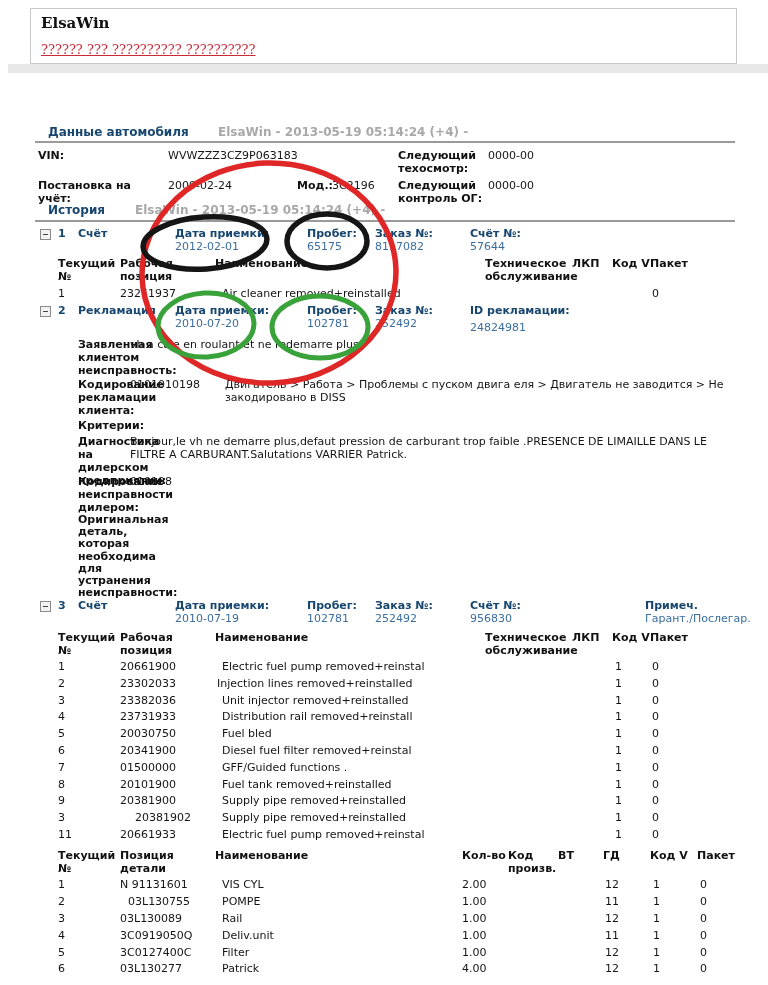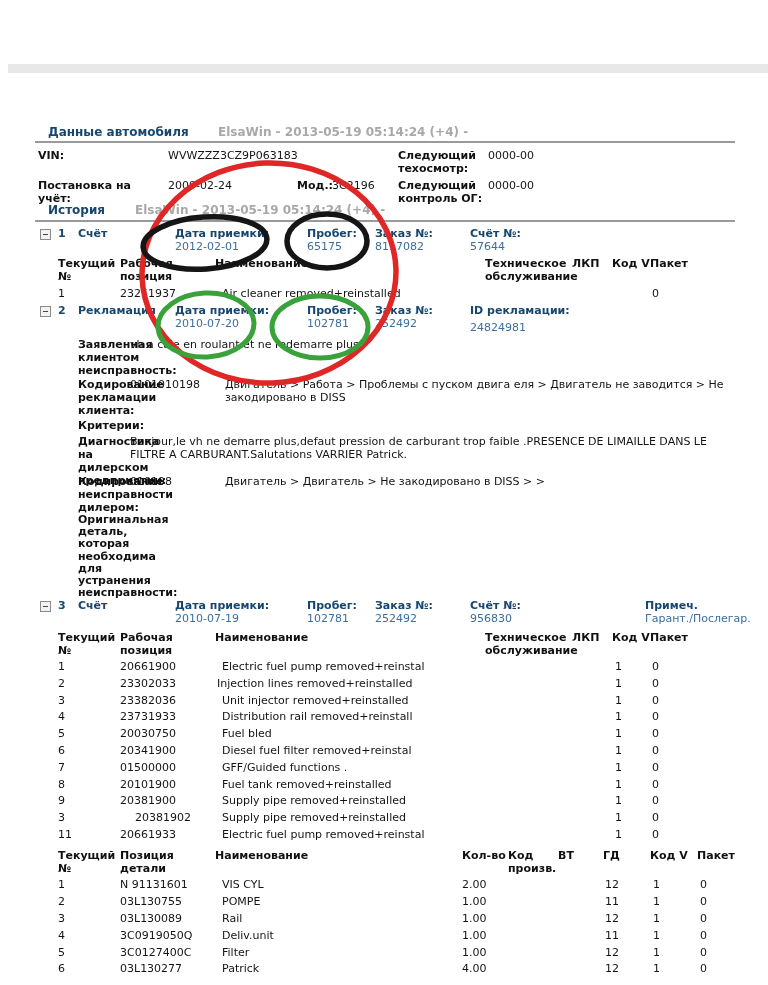--- a/index.html
+++ b/index.html
@@ -27,20 +27,24 @@
   .prow{position:relative;height:16.9px;}
   .c{position:absolute;top:0;white-space:nowrap;}
   .overlay{position:absolute;left:0;top:0;z-index:9;pointer-events:none;}
   .lh12{line-height:12.2px;}
 </style>
 </head>
 <body>
 
 <div class="page">
 
+  <div class="topbox">
+    <div class="apptitle">ElsaWin</div>
+    <a class="warnlink">?????? ??? ?????????? ??????????</a>
+  </div>
   <div class="graybar"></div>
 
 
   <span class="a sectitle" style="left:48px;top:126px">Данные автомобиля</span>
   <span class="a stamp" style="left:218px;top:126px">ElsaWin - 2013-05-19 05:14:24 (+4) -</span>
   <div class="rule" style="top:141px"></div>
 
   <span class="a b" style="left:38px;top:149px">VIN:</span>
   <span class="a t" style="left:168px;top:149px">WVWZZZ3CZ9P063183</span>
   <span class="a b wrap" style="left:398px;top:149px;width:80px">Следующий техосмотр:</span>
@@ -101,21 +105,20 @@
   <span class="a t" style="left:130px;top:378px">0101010198</span>
   <span class="a t wrap" style="left:225px;top:378px;width:508px">Двигатель &gt; Работа &gt; Проблемы с пуском двига еля &gt; Двигатель не заводится &gt; Не закодировано в DISS</span>
 
   <span class="a b" style="left:78px;top:419px">Критерии:</span>
 
   <span class="a t wrap" style="left:130px;top:435px;width:602px">Bonjour,le vh ne demarre plus,defaut pression de carburant trop faible .PRESENCE DE LIMAILLE DANS LE FILTRE A CARBURANT.Salutations VARRIER Patrick.</span>
   <span class="a b wrap" style="left:78px;top:435px;width:88px">Диагностика на дилерском предприятии:</span>
 
   <span class="a b wrap" style="left:78px;top:475px;width:88px">Кодирование неисправности дилером:</span>
   <span class="a t" style="left:130px;top:475px">010198</span>
-  <span class="a t wrap" style="left:225px;top:475px;width:508px">Двигатель &gt; Двигатель &gt; Не закодировано в DISS &gt; &gt;</span>
 
   <span class="a b wrap lh12" style="left:78px;top:514px;width:82px">Оригинальная деталь, которая необходима для устранения неисправности:</span>
 
   <span class="colbox" style="left:40px;top:601px"></span>
   <span class="a lbl" style="left:58px;top:599px">3</span>
   <span class="a lbl" style="left:78px;top:599px">Счёт</span>
   <span class="a lbl" style="left:175px;top:599px">Дата приемки:</span>
   <span class="a val" style="left:175px;top:612px">2010-07-19</span>
   <span class="a lbl" style="left:307px;top:599px">Пробег:</span>
   <span class="a val" style="left:307px;top:612px">102781</span>
@@ -231,21 +234,21 @@
       <span class="c t" style="left:58px">1</span>
       <span class="c t" style="left:120px">N 91131601</span>
       <span class="c t" style="left:222px">VIS CYL</span>
       <span class="c t" style="left:462px">2.00</span>
       <span class="c t" style="left:605px">12</span>
       <span class="c t" style="left:653px">1</span>
       <span class="c t" style="left:700px">0</span>
     </div>
       <div class="prow">
       <span class="c t" style="left:58px">2</span>
-      <span class="c t" style="left:120px">03L130755</span>
+      <span class="c t" style="left:128px">03L130755</span>
       <span class="c t" style="left:222px">POMPE</span>
       <span class="c t" style="left:462px">1.00</span>
       <span class="c t" style="left:605px">11</span>
       <span class="c t" style="left:653px">1</span>
       <span class="c t" style="left:700px">0</span>
     </div>
       <div class="prow">
       <span class="c t" style="left:58px">3</span>
       <span class="c t" style="left:120px">03L130089</span>
       <span class="c t" style="left:222px">Rail</span>

